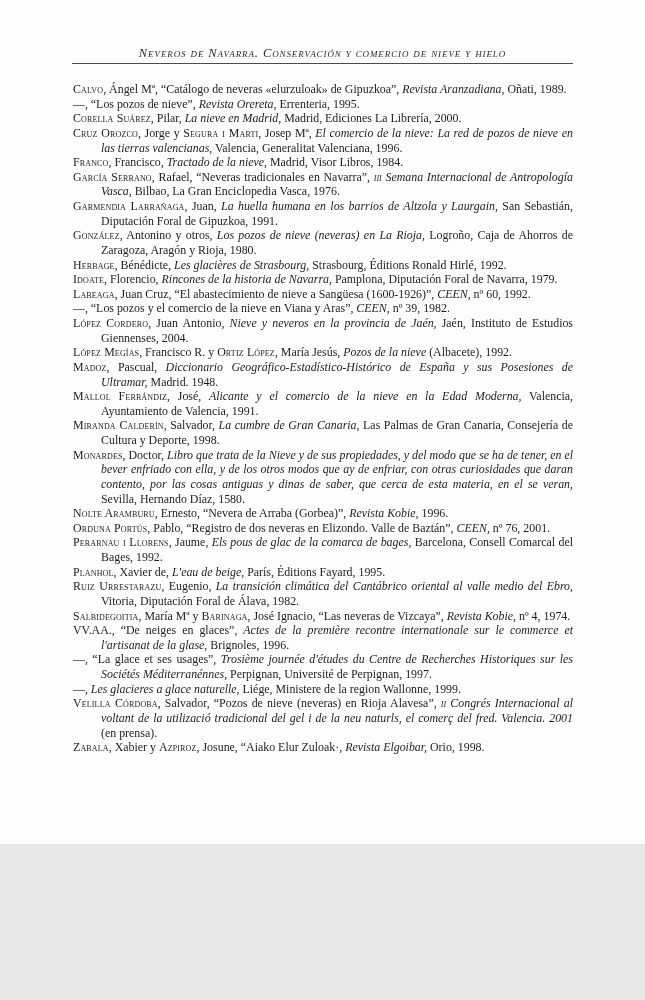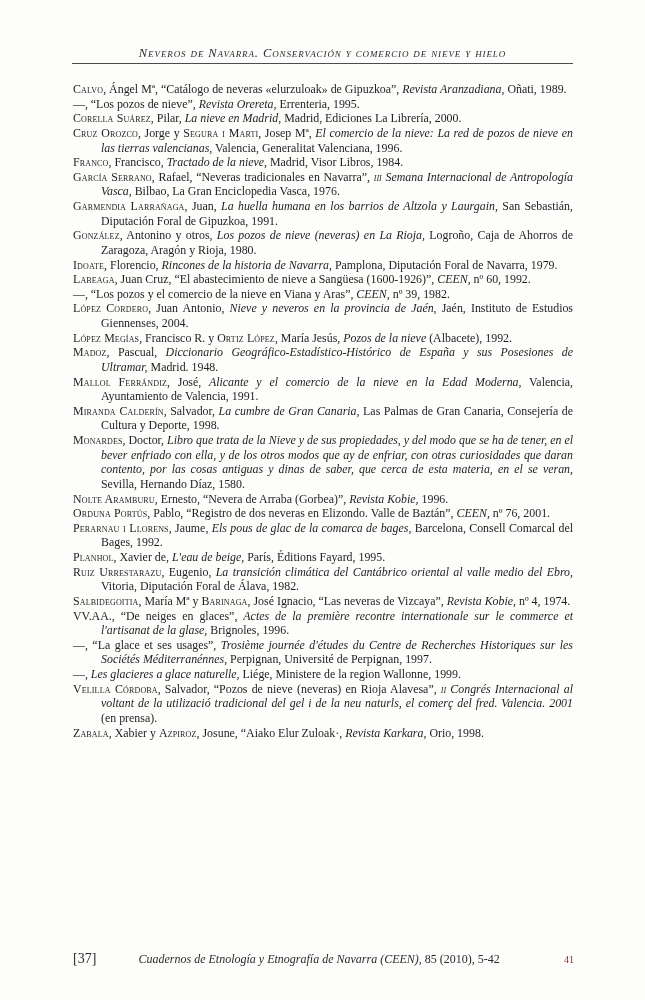--- a/index.html
+++ b/index.html
@@ -4,21 +4,21 @@
 <style>
   html, body {
     margin: 0;
     padding: 0;
     background: #e8e8e6;
     font-family: "Liberation Serif", serif;
   }
   .page {
     position: relative;
     width: 645px;
-    height: 1000px;
+    height: 844px;
     background: #fdfdfc;
     color: #1e1e1e;
     overflow: hidden;
   }
   .running-header {
     position: absolute;
     top: 46px;
     left: 72px;
     width: 501px;
     text-align: center;
@@ -95,40 +95,41 @@
 
   <div class="bib-list">
       <p class="entry"><span class="seg-sc">Calvo</span><span class="seg-n">, Ángel Mª, “Catálogo de neveras «elurzuloak» de Gipuzkoa”, </span><span class="seg-i">Revista Aranzadiana,</span><span class="seg-n"> Oñati, 1989.</span></p>
       <p class="entry"><span class="seg-n">—, “Los pozos de nieve”, </span><span class="seg-i">Revista Orereta,</span><span class="seg-n"> Errenteria, 1995.</span></p>
       <p class="entry"><span class="seg-sc">Corella Suárez</span><span class="seg-n">, Pilar, </span><span class="seg-i">La nieve en Madrid,</span><span class="seg-n"> Madrid, Ediciones La Librería, 2000.</span></p>
       <p class="entry"><span class="seg-sc">Cruz Orozco</span><span class="seg-n">, Jorge y </span><span class="seg-sc">Segura i Marti</span><span class="seg-n">, Josep Mª, </span><span class="seg-i">El comercio de la nieve: La red de pozos de nieve en las tierras valencianas,</span><span class="seg-n"> Valencia, Generalitat Valenciana, 1996.</span></p>
       <p class="entry"><span class="seg-sc">Franco</span><span class="seg-n">, Francisco, </span><span class="seg-i">Tractado de la nieve,</span><span class="seg-n"> Madrid, Visor Libros, 1984.</span></p>
       <p class="entry"><span class="seg-sc">García Serrano</span><span class="seg-n">, Rafael, “Neveras tradicionales en Navarra”, </span><span class="seg-isc">iii</span><span class="seg-i"> Semana Internacional de Antropología Vasca,</span><span class="seg-n"> Bilbao, La Gran Enciclopedia Vasca, 1976.</span></p>
       <p class="entry"><span class="seg-sc">Garmendia Larrañaga</span><span class="seg-n">, Juan, </span><span class="seg-i">La huella humana en los barrios de Altzola y Laurgain,</span><span class="seg-n"> San Sebastián, Diputación Foral de Gipuzkoa, 1991.</span></p>
       <p class="entry"><span class="seg-sc">González</span><span class="seg-n">, Antonino y otros, </span><span class="seg-i">Los pozos de nieve (neveras) en La Rioja,</span><span class="seg-n"> Logroño, Caja de Ahorros de Zaragoza, Aragón y Rioja, 1980.</span></p>
+      <p class="entry"><span class="seg-sc">Herbage</span><span class="seg-n">, Bénédicte, </span><span class="seg-i">Les glacières de Strasbourg,</span><span class="seg-n"> Strasbourg, Éditions Ronald Hirlé, 1992.</span></p>
       <p class="entry"><span class="seg-sc">Idoate</span><span class="seg-n">, Florencio, </span><span class="seg-i">Rincones de la historia de Navarra,</span><span class="seg-n"> Pamplona, Diputación Foral de Navarra, 1979.</span></p>
       <p class="entry"><span class="seg-sc">Labeaga</span><span class="seg-n">, Juan Cruz, “El abastecimiento de nieve a Sangüesa (1600-1926)”, </span><span class="seg-i">CEEN,</span><span class="seg-n"> nº 60, 1992.</span></p>
       <p class="entry"><span class="seg-n">—, “Los pozos y el comercio de la nieve en Viana y Aras”, </span><span class="seg-i">CEEN,</span><span class="seg-n"> nº 39, 1982.</span></p>
       <p class="entry"><span class="seg-sc">López Cordero</span><span class="seg-n">, Juan Antonio, </span><span class="seg-i">Nieve y neveros en la provincia de Jaén,</span><span class="seg-n"> Jaén, Instituto de Estudios Giennenses, 2004.</span></p>
       <p class="entry"><span class="seg-sc">López Megías</span><span class="seg-n">, Francisco R. y </span><span class="seg-sc">Ortiz López</span><span class="seg-n">, María Jesús, </span><span class="seg-i">Pozos de la nieve</span><span class="seg-n"> (Albacete), 1992.</span></p>
       <p class="entry"><span class="seg-sc">Madoz</span><span class="seg-n">, Pascual, </span><span class="seg-i">Diccionario Geográfico-Estadístico-Histórico de España y sus Posesiones de Ultramar,</span><span class="seg-n"> Madrid. 1948.</span></p>
       <p class="entry"><span class="seg-sc">Mallol Ferrándiz</span><span class="seg-n">, José, </span><span class="seg-i">Alicante y el comercio de la nieve en la Edad Moderna,</span><span class="seg-n"> Valencia, Ayuntamiento de Valencia, 1991.</span></p>
       <p class="entry"><span class="seg-sc">Miranda Calderín</span><span class="seg-n">, Salvador, </span><span class="seg-i">La cumbre de Gran Canaria,</span><span class="seg-n"> Las Palmas de Gran Canaria, Consejería de Cultura y Deporte, 1998.</span></p>
       <p class="entry"><span class="seg-sc">Monardes</span><span class="seg-n">, Doctor, </span><span class="seg-i">Libro que trata de la Nieve y de sus propiedades, y del modo que se ha de tener, en el bever enfriado con ella, y de los otros modos que ay de enfriar, con otras curiosidades que daran contento, por las cosas antiguas y dinas de saber, que cerca de esta materia, en el se veran,</span><span class="seg-n"> Sevilla, Hernando Díaz, 1580.</span></p>
       <p class="entry"><span class="seg-sc">Nolte Aramburu</span><span class="seg-n">, Ernesto, “Nevera de Arraba (Gorbea)”, </span><span class="seg-i">Revista Kobie,</span><span class="seg-n"> 1996.</span></p>
       <p class="entry"><span class="seg-sc">Orduna Portús</span><span class="seg-n">, Pablo, “Registro de dos neveras en Elizondo. Valle de Baztán”, </span><span class="seg-i">CEEN,</span><span class="seg-n"> nº 76, 2001.</span></p>
       <p class="entry"><span class="seg-sc">Perarnau i Llorens</span><span class="seg-n">, Jaume, </span><span class="seg-i">Els pous de glac de la comarca de bages,</span><span class="seg-n"> Barcelona, Consell Comarcal del Bages, 1992.</span></p>
       <p class="entry"><span class="seg-sc">Planhol</span><span class="seg-n">, Xavier de, </span><span class="seg-i">L'eau de beige,</span><span class="seg-n"> París, Éditions Fayard, 1995.</span></p>
       <p class="entry"><span class="seg-sc">Ruiz Urrestarazu</span><span class="seg-n">, Eugenio, </span><span class="seg-i">La transición climática del Cantábrico oriental al valle medio del Ebro,</span><span class="seg-n"> Vitoria, Diputación Foral de Álava, 1982.</span></p>
       <p class="entry"><span class="seg-sc">Salbidegoitia</span><span class="seg-n">, María Mª y </span><span class="seg-sc">Barinaga</span><span class="seg-n">, José Ignacio, “Las neveras de Vizcaya”, </span><span class="seg-i">Revista Kobie,</span><span class="seg-n"> nº 4, 1974.</span></p>
       <p class="entry"><span class="seg-n">VV.AA., “De neiges en glaces”, </span><span class="seg-i">Actes de la première recontre internationale sur le commerce et l'artisanat de la glase,</span><span class="seg-n"> Brignoles, 1996.</span></p>
       <p class="entry"><span class="seg-n">—, “La glace et ses usages”, </span><span class="seg-i">Trosième journée d'études du Centre de Recherches Historiques sur les Sociétés Méditerranénnes,</span><span class="seg-n"> Perpignan, Université de Perpignan, 1997.</span></p>
       <p class="entry"><span class="seg-n">—, </span><span class="seg-i">Les glacieres a glace naturelle,</span><span class="seg-n"> Liége, Ministere de la region Wallonne, 1999.</span></p>
       <p class="entry"><span class="seg-sc">Velilla Córdoba</span><span class="seg-n">, Salvador, “Pozos de nieve (neveras) en Rioja Alavesa”, </span><span class="seg-isc">ii</span><span class="seg-i"> Congrés Internacional al voltant de la utilizació tradicional del gel i de la neu naturls, el comerç del fred. Valencia. 2001</span><span class="seg-n"> (en prensa).</span></p>
-      <p class="entry"><span class="seg-sc">Zabala</span><span class="seg-n">, Xabier y </span><span class="seg-sc">Azpiroz</span><span class="seg-n">, Josune, “Aiako Elur Zuloak·, </span><span class="seg-i">Revista Karkara,</span><span class="seg-n"> Orio, 1998.</span></p>
+      <p class="entry"><span class="seg-sc">Zabala</span><span class="seg-n">, Xabier y </span><span class="seg-sc">Azpiroz</span><span class="seg-n">, Josune, “Aiako Elur Zuloak·, </span><span class="seg-i">Revista Elgoibar,</span><span class="seg-n"> Orio, 1998.</span></p>
     </div>
 
   <div class="footer">
     <span class="footer-left">[37]</span>
     <span class="footer-center"><span class="it">Cuadernos de Etnología y Etnografía de Navarra (CEEN),</span><span> 85 (2010), 5-42</span></span>
     <span class="footer-right">41</span>
   </div>
 
 </div>
 

